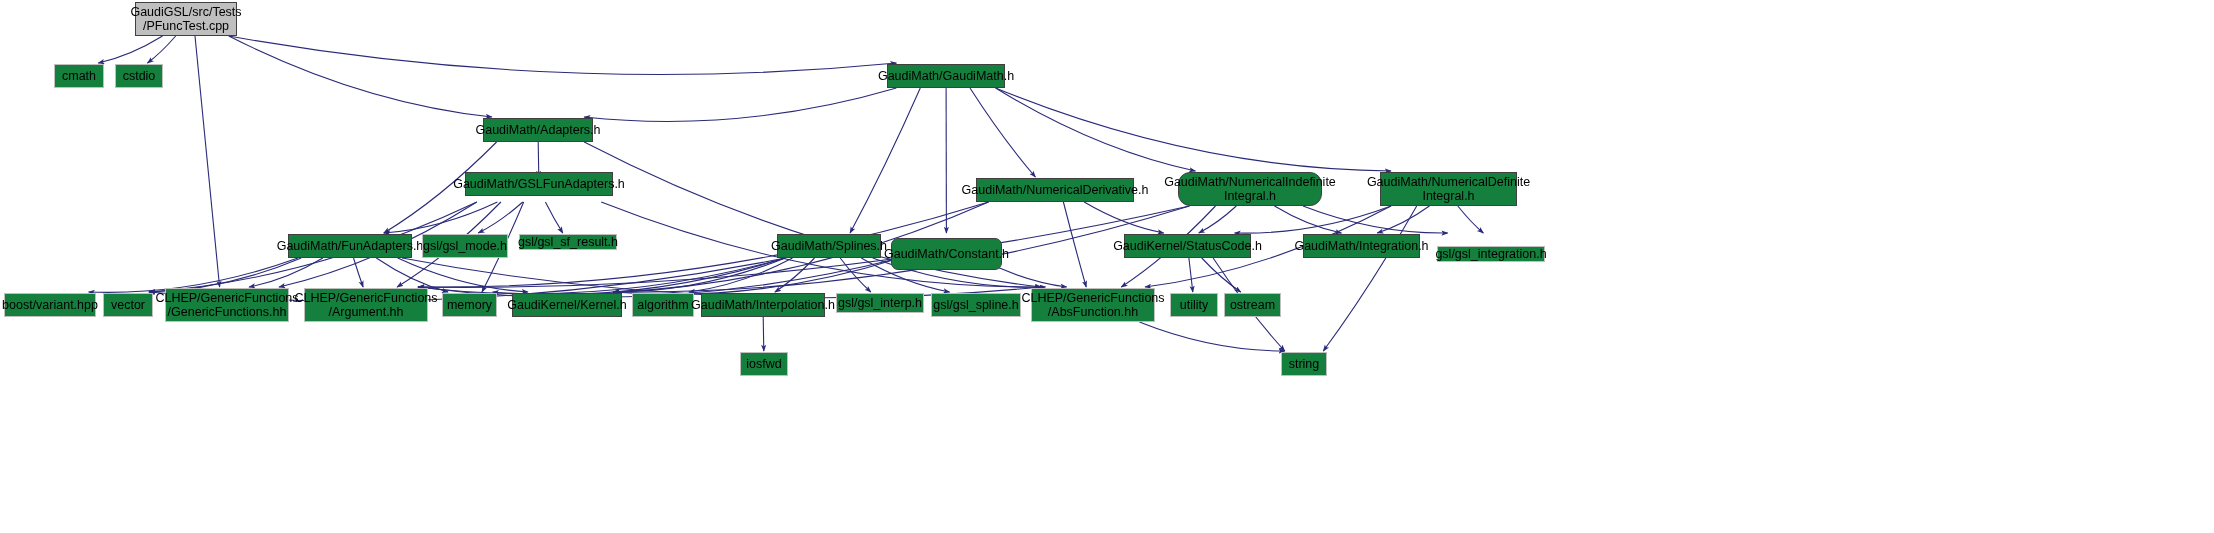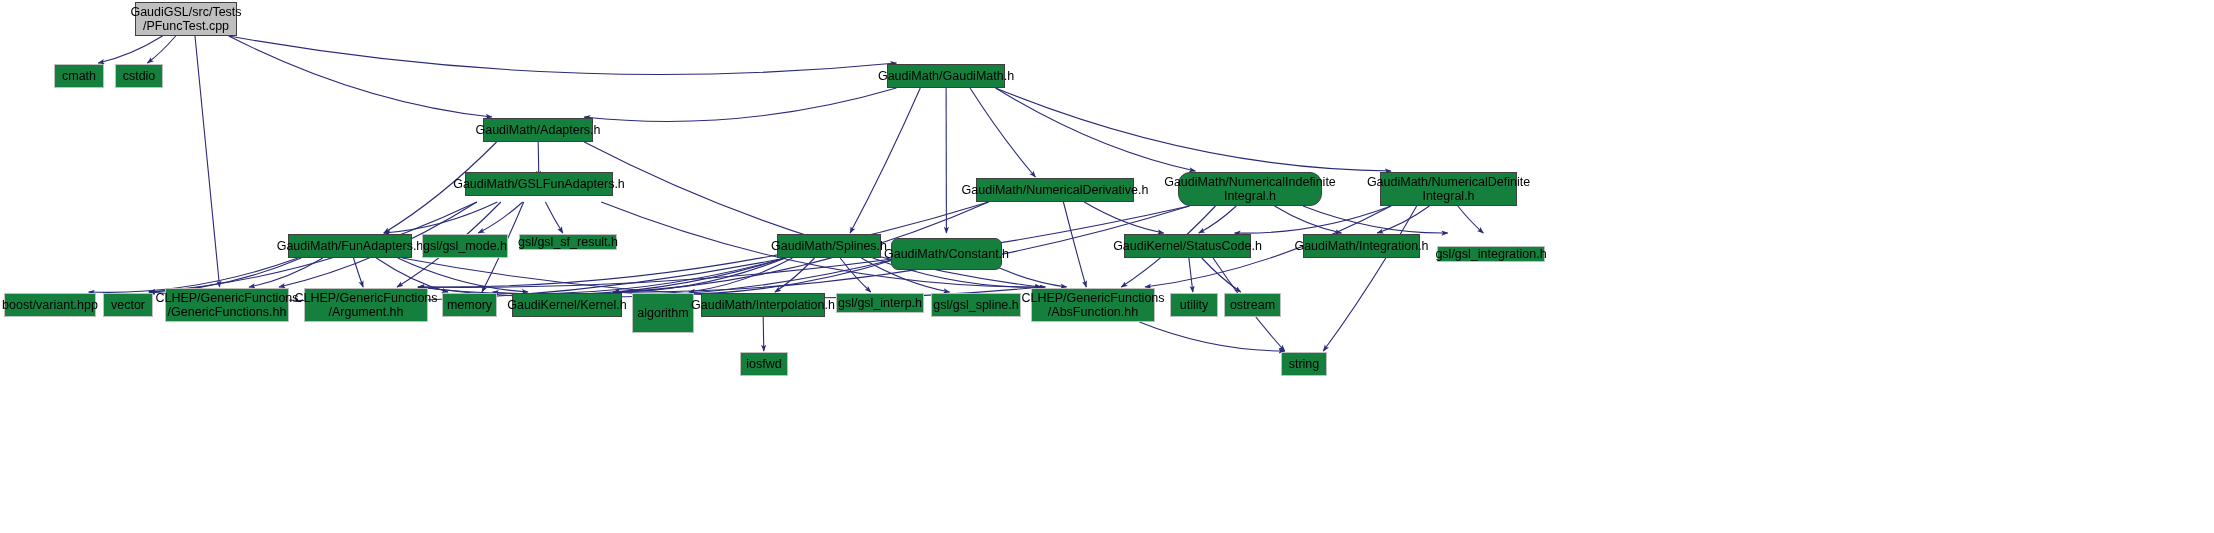--- a/index.html
+++ b/index.html
@@ -138,21 +138,21 @@
     <div class="node hdr" style="left: 1303px; top: 234px; width: 117px; height: 24px;">GaudiMath/Integration.h</div>
     <div class="node" style="left: 1437px; top: 234px; width: 108px; height: 16px; margin-top: 12px;">gsl/gsl_integration.h</div>
     <div class="node" style="left: 4px; top: 293px; width: 92px; height: 24px;">boost/variant.hpp</div>
     <div class="node" style="left: 103px; top: 293px; width: 50px; height: 24px;">vector</div>
     <div class="node" style="left: 165px; top: 288px; width: 124px; height: 34px;">CLHEP/GenericFunctions
 /GenericFunctions.hh</div>
     <div class="node" style="left: 304px; top: 288px; width: 124px; height: 34px;">CLHEP/GenericFunctions
 /Argument.hh</div>
     <div class="node" style="left: 442px; top: 293px; width: 55px; height: 24px;">memory</div>
     <div class="node hdr" style="left: 512px; top: 293px; width: 110px; height: 24px;">GaudiKernel/Kernel.h</div>
-    <div class="node" style="left: 632px; top: 293px; width: 62px; height: 40px; text-align: center;">algorithm</div>
+    <div class="node" style="left: 632px; top: 293px; width: 62px; height: 24px; text-align: center;">algorithm</div>
     <div class="node hdr" style="left: 701px; top: 293px; width: 124px; height: 24px;">GaudiMath/Interpolation.h</div>
     <div class="node" style="left: 836px; top: 293px; width: 88px; height: 20px;">gsl/gsl_interp.h</div>
     <div class="node" style="left: 931px; top: 293px; width: 90px; height: 24px;">gsl/gsl_spline.h</div>
     <div class="node" style="left: 1031px; top: 288px; width: 124px; height: 34px;">CLHEP/GenericFunctions
 /AbsFunction.hh</div>
     <div class="node" style="left: 1170px; top: 293px; width: 48px; height: 24px;">utility</div>
     <div class="node" style="left: 1224px; top: 293px; width: 57px; height: 24px;">ostream</div>
     <div class="node" style="left: 740px; top: 352px; width: 48px; height: 24px;">iosfwd</div>
     <div class="node" style="left: 1281px; top: 352px; width: 46px; height: 24px;">string</div>
   </div>

